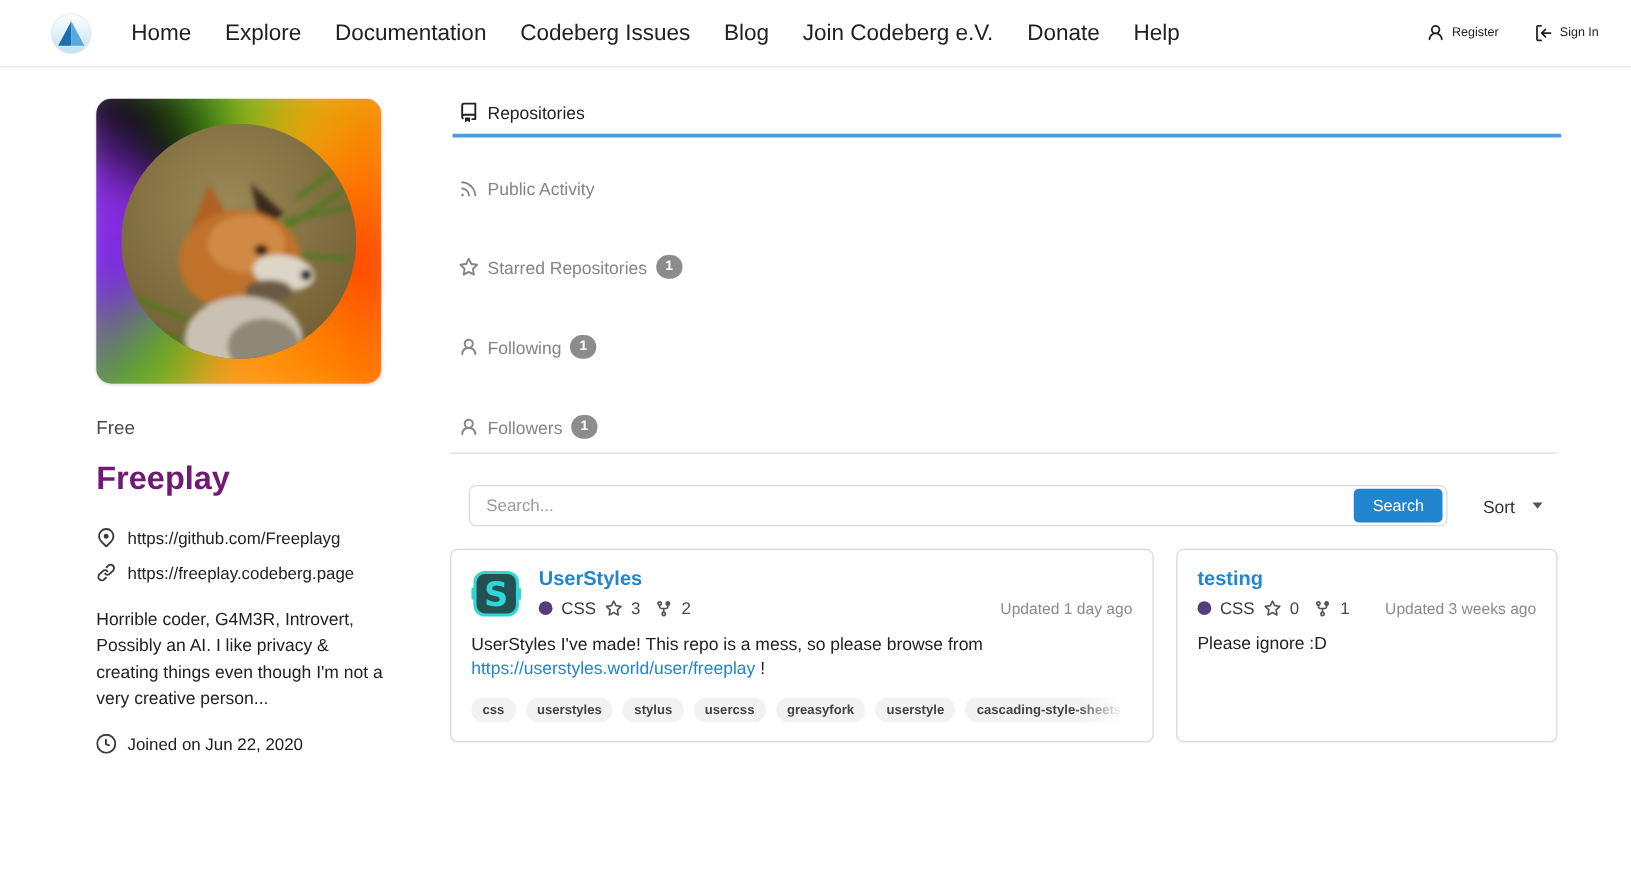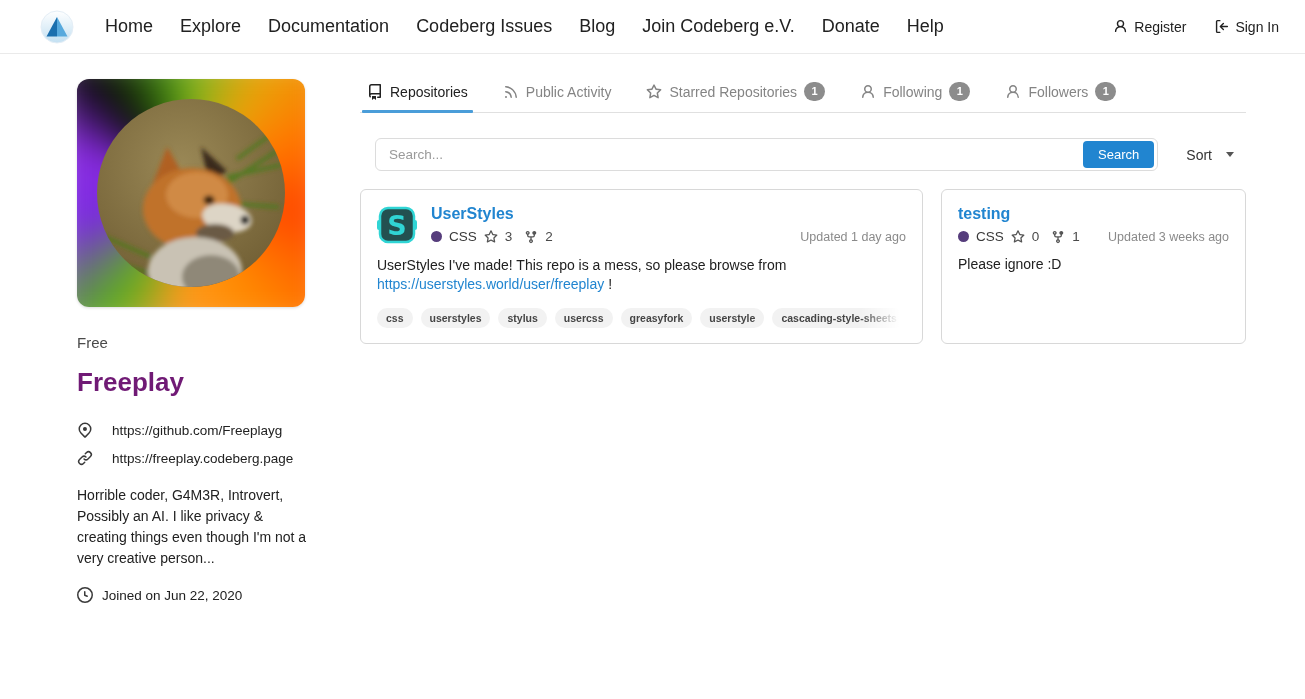--- a/index.html
+++ b/index.html
@@ -12,21 +12,21 @@
   a { text-decoration:none; color:inherit; }
 
   
   .navbar {
     height:54px; display:flex; align-items:center;
     padding:0 26px 0 40px; border-bottom:1px solid #eaeaea; background:#fff;
   }
   .logo { width:34px; height:34px; margin-right:31px; display:block; cursor:pointer; }
   .nav-items { display:flex; gap:27px; font-size:18px; color:#212121; }
   .nav-items a { cursor:pointer; }
-  .nav-right { margin-left:auto; display:flex; gap:28px; align-items:center; font-size:14px; }
+  .nav-right { margin-left:auto; display:flex; gap:28px; align-items:center; font-size:10px; }
   .nav-right .nav-link { display:flex; gap:6px; align-items:center; cursor:pointer; }
   .nav-right svg { color:#212121; }
 
   
   .content { display:flex; padding:25px 59px 0 77px; gap:53px; }
   .sidebar { width:230px; flex:0 0 230px; }
   .main { flex:1; min-width:0; }
 
   
   .avatar {
@@ -42,28 +42,28 @@
       #8a2be2 290deg, #0a0a0a 320deg, #3a7a10 345deg, #7ab520 360deg);
     filter:blur(16px);
   }
   .avatar .fox-circle {
     position:absolute; left:20px; top:20px; width:188px; height:188px;
     border-radius:50%; overflow:hidden;
   }
   .fullname { margin-top:27px; font-size:15px; color:#4a4a4a; }
   .username { margin-top:16px; font-size:26px; font-weight:bold; color:#701a75; }
   .profile-links { margin-top:24px; display:flex; flex-direction:column; gap:12px; }
-  .profile-link { display:flex; gap:19px; align-items:center; font-size:13.5px; color:#212121; cursor:pointer;text-align:center; }
+  .profile-link { display:flex; gap:9px; align-items:center; font-size:13.5px; color:#212121; cursor:pointer;text-align:center; }
   .profile-link svg { color:#3a3a3a; flex:0 0 auto; }
   .bio { margin-top:19px; font-size:14px; line-height:1.5; color:#212121; }
   .joined { margin-top:18px; display:flex; gap:9px; align-items:center; font-size:13.5px; color:#212121; }
   .joined svg { color:#3a3a3a; }
 
   
-  .tabs { display:flex; gap:31px; border-bottom:1px solid #e0e0e0; padding-left:5px; }
+  .tabs { display:flex; gap:31px; border-bottom:1px solid #e0e0e0; padding-left:5px;flex-direction:column; }
   .tab {
     display:flex; align-items:center; gap:7px; padding:3px 2px 11px 2px;
     font-size:14px; color:#848484; position:relative; cursor:pointer;
   }
   .tab svg { color:#848484; }
   .tab.active { color:#212121; }
   .tab.active svg { color:#212121; }
   .tab.active::after {
     content:''; position:absolute; left:-3px; right:-3px; bottom:-1px;
     height:3px; background:#4a9dd9; border-radius:1px;

